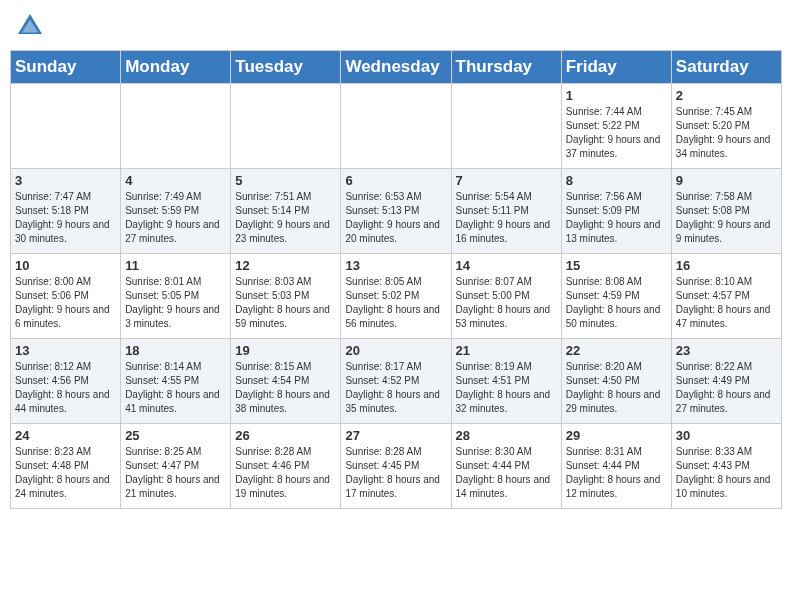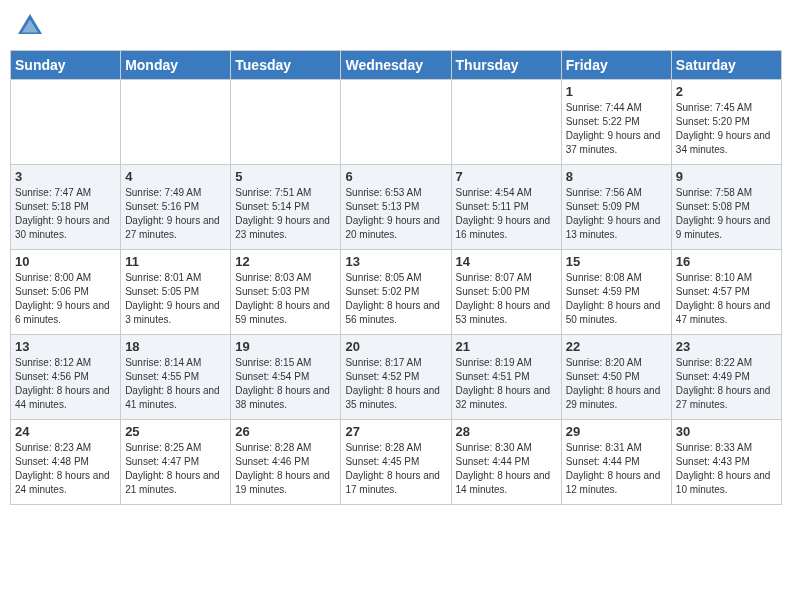--- a/index.html
+++ b/index.html
@@ -53,21 +53,21 @@
       font-size: 16px;
       color: #555;
     }
     .calendar {
       width: 100%;
       border-collapse: collapse;
     }
     .calendar th {
       background-color: #3a7abf;
       color: #fff;
-      font-size: 14px;
+      font-size: 17px;
       font-weight: bold;
       padding: 6px 4px;
       text-align: left;
       border: 1px solid #ccc;
     }
     .calendar td {
       border: 1px solid #ccc;
       vertical-align: top;
       padding: 4px;
       font-size: 11px;
@@ -149,38 +149,38 @@
       <tr>
         <td>
           <span class="day-number">3</span>
           <div class="day-info">Sunrise: 7:47 AM
 Sunset: 5:18 PM
 Daylight: 9 hours and 30 minutes.</div>
         </td>
         <td>
           <span class="day-number">4</span>
           <div class="day-info">Sunrise: 7:49 AM
-Sunset: 5:16 PM
+Sunset: 5:59 PM
 Daylight: 9 hours and 27 minutes.</div>
         </td>
         <td>
           <span class="day-number">5</span>
           <div class="day-info">Sunrise: 7:51 AM
 Sunset: 5:14 PM
 Daylight: 9 hours and 23 minutes.</div>
         </td>
         <td>
           <span class="day-number">6</span>
           <div class="day-info">Sunrise: 6:53 AM
 Sunset: 5:13 PM
 Daylight: 9 hours and 20 minutes.</div>
         </td>
         <td>
           <span class="day-number">7</span>
-          <div class="day-info">Sunrise: 4:54 AM
+          <div class="day-info">Sunrise: 5:54 AM
 Sunset: 5:11 PM
 Daylight: 9 hours and 16 minutes.</div>
         </td>
         <td>
           <span class="day-number">8</span>
           <div class="day-info">Sunrise: 7:56 AM
 Sunset: 5:09 PM
 Daylight: 9 hours and 13 minutes.</div>
         </td>
         <td>

